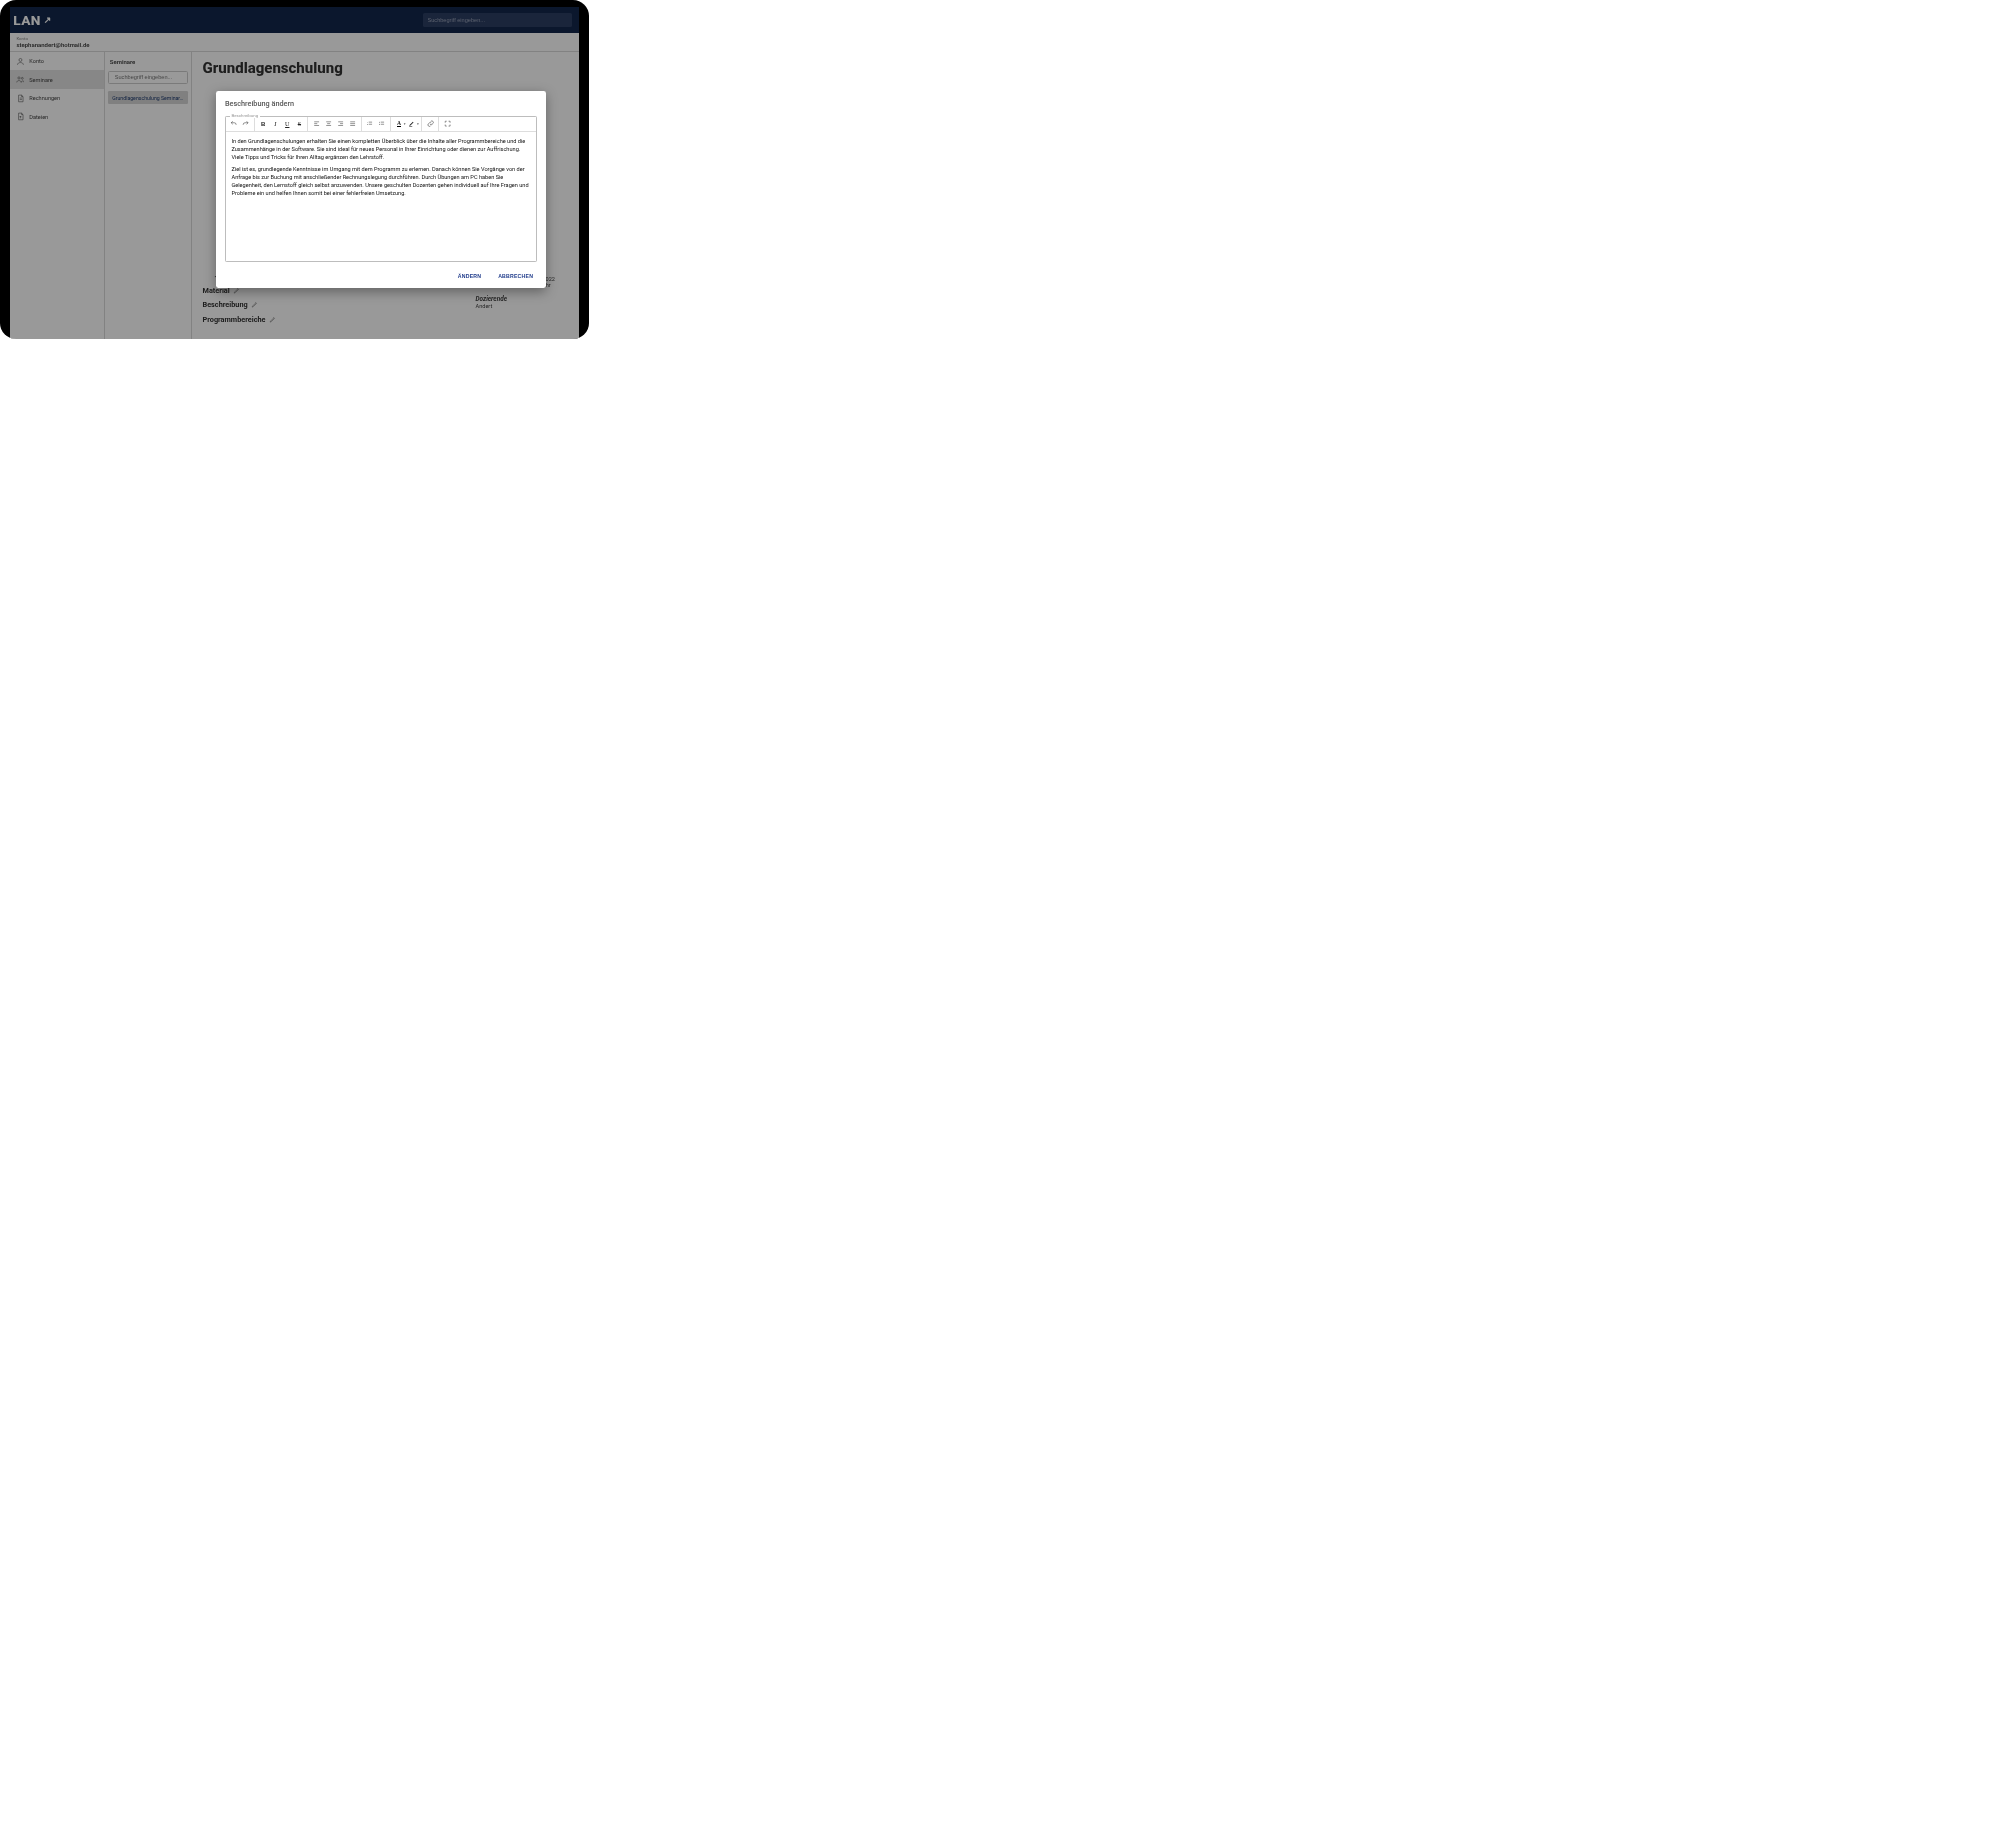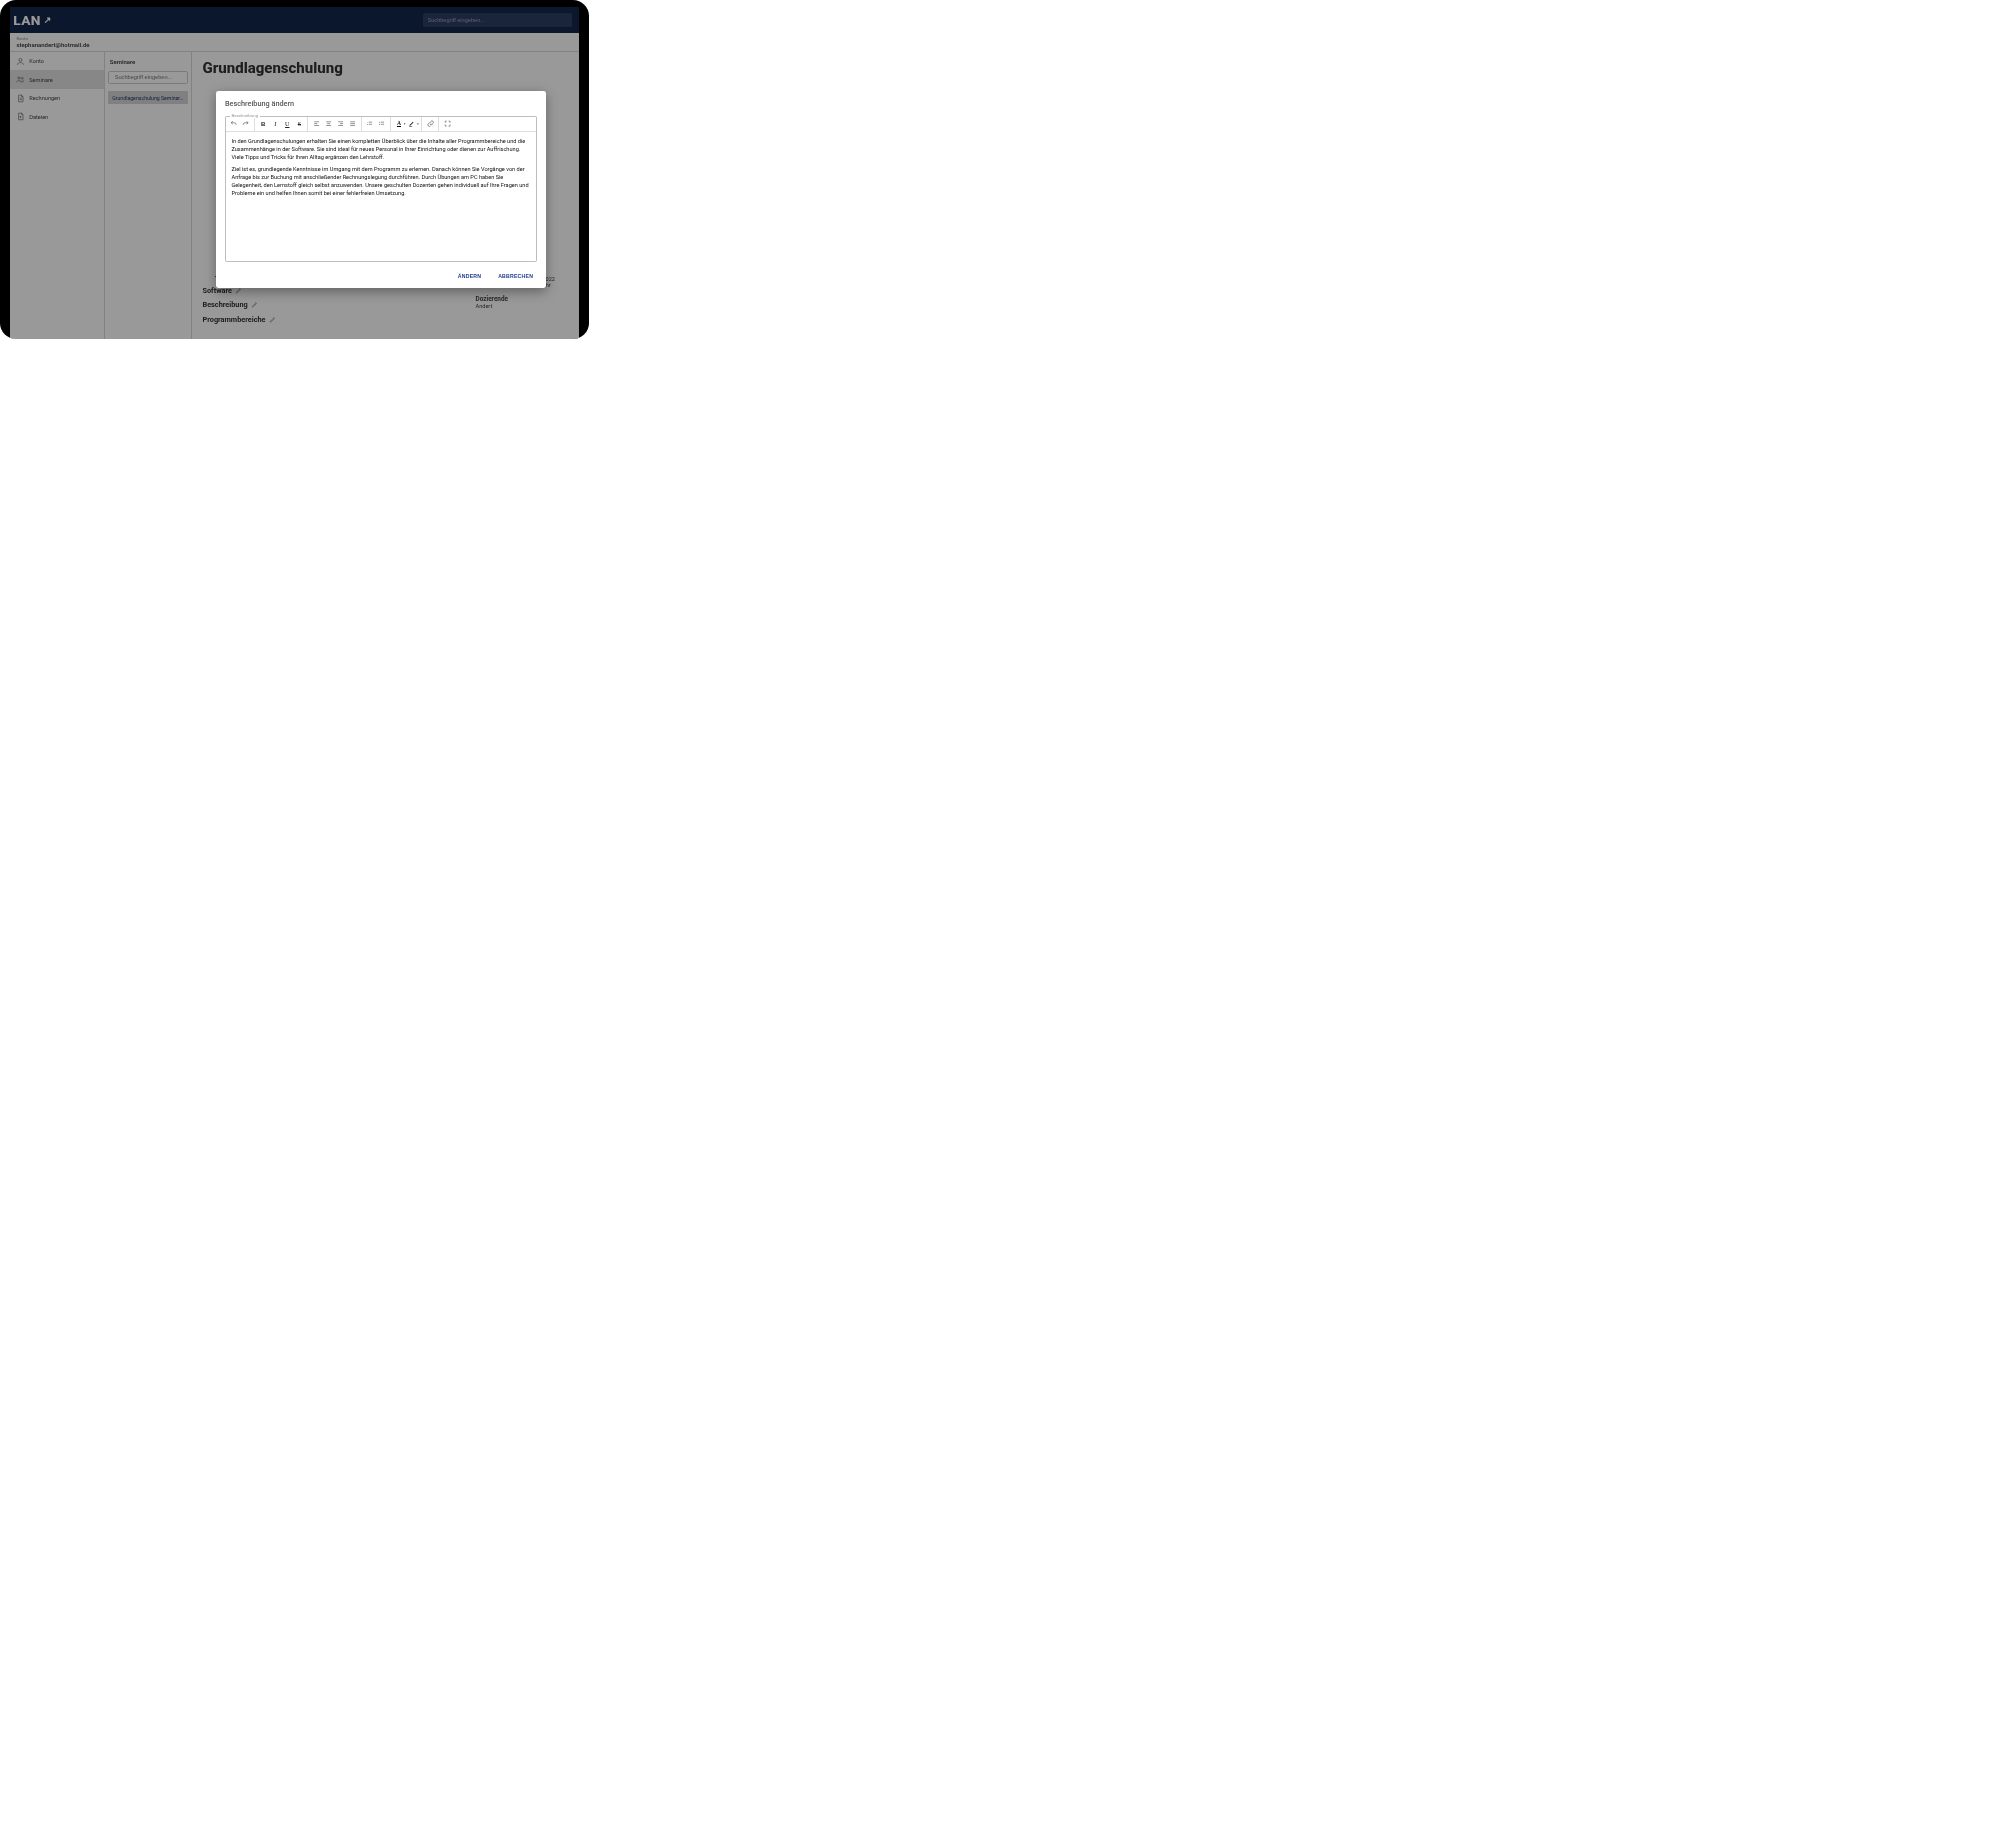--- a/index.html
+++ b/index.html
@@ -90,21 +90,21 @@
   }
 
   .content { flex:1; padding: 7.3px 10.5px; overflow: hidden; position: relative; }
   .content h1 { font-size: 15px; font-weight: 800; color: #333; margin-bottom: 7.3px; }
 
   .rightcol {
     position: absolute; right: 10.5px; top: 218px; width: 93px; color:#444; font-size:5.6px;
   }
   .rightcol .rowpair { display:flex; gap: 9.7px; }
   .rightcol .rowpair > div { flex:1; }
-  .rightcol h4 { font-weight:700; margin-top:7.3px; font-size:6.4px; }
+  .rightcol h4 { font-weight:700; margin-top:7.3px; font-size:6.4px;font-style:italic; }
 
   .section-h { font-size: 7.3px; font-weight: 700; margin-top: 5.6px; color:#333; display:flex; align-items:center; gap:3.2px;}
   .section-h svg { width:7.3px; height:7.3px; stroke:#555; fill:none; stroke-width:1.6;}
   .bullet { color:#444; font-size:5.6px; margin-left: 12px; margin-top:2.4px;}
 
   
   .overlay {
     position: absolute; inset: 0; background: rgba(0,0,0,0.40);
   }
   .modal {
@@ -221,21 +221,21 @@
         </div>
       </div>
 
       <div class="content">
         <h1>Grundlagenschulung</h1>
 
         <div style="margin-top: 197px;">
           <div class="bullet">• <span>Auskunft über freie Kapazitäten dem Kunden mitteilen</span></div>
 
           <div class="section-h">
-            <span>Software</span>
+            <span>Material</span>
             <svg viewBox="0 0 24 24">
                 <path d="M4 20l3-1 11-11-2-2L5 17z"></path>
                 <path d="M14 4l2 2"></path>
               </svg>
           </div>
           <div class="section-h">
             <span>Beschreibung</span>
             <svg viewBox="0 0 24 24">
                 <path d="M4 20l3-1 11-11-2-2L5 17z"></path>
                 <path d="M14 4l2 2"></path>

